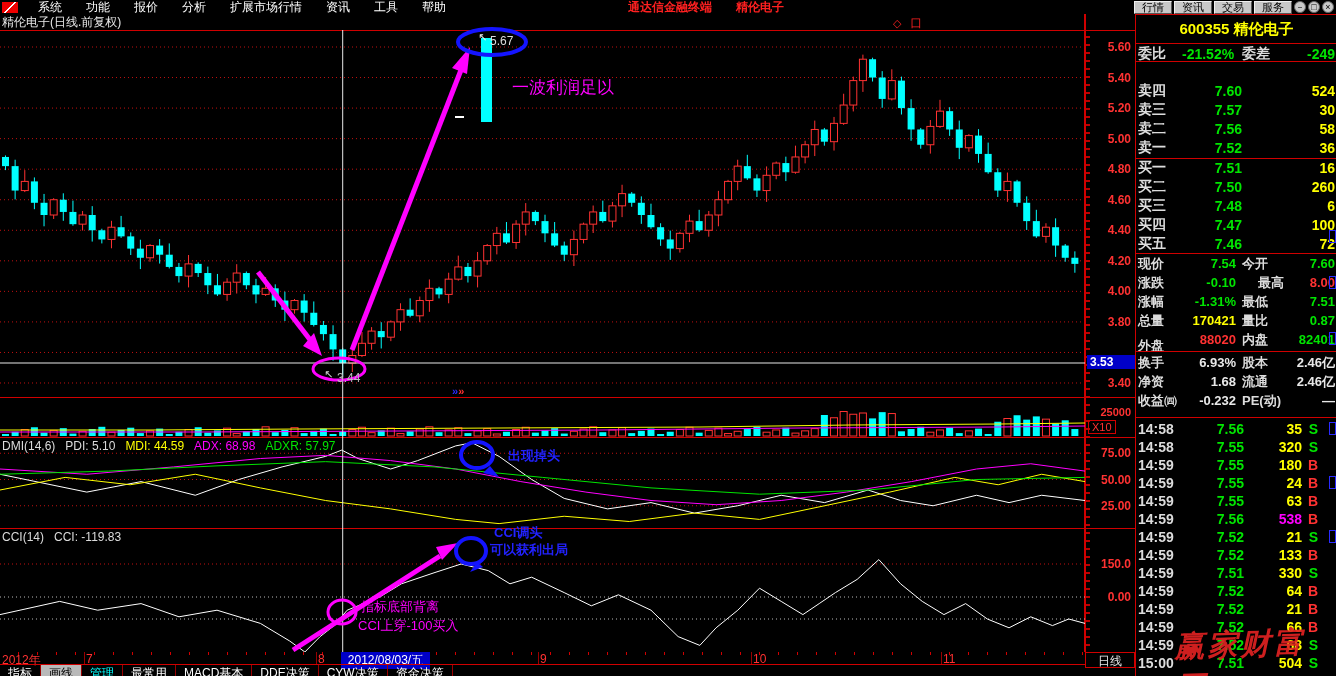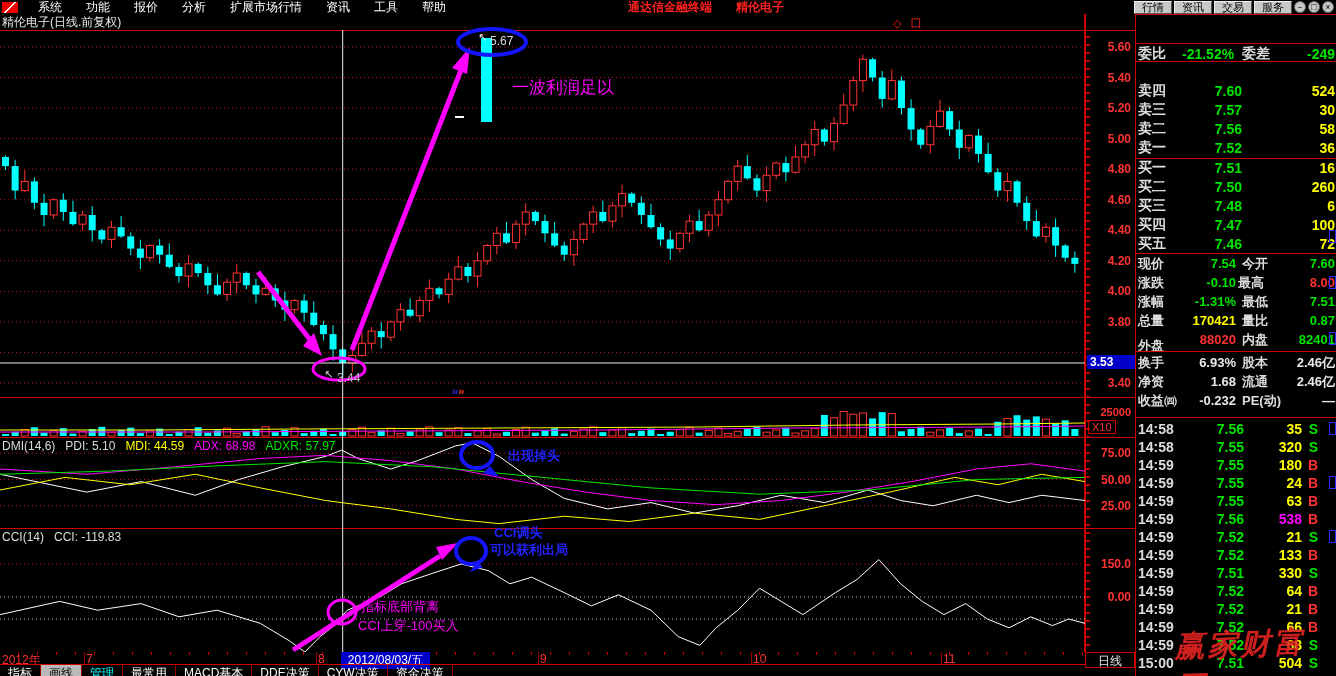--- a/index.html
+++ b/index.html
@@ -771,20 +771,21 @@
       <div style="position: absolute; left: 2px; top: 406px; color: rgb(255, 50, 50); font-size: 11px; border: 1px solid rgb(208, 0, 0); padding: 0px 3px;">X10</div>
       <div class="axis-label" style="top: 432.25px;">75.00</div>
       <div class="axis-label" style="top: 458.5px;">50.00</div>
       <div class="axis-label" style="top: 484.75px;">25.00</div>
       <div class="axis-label" style="top: 543px;">150.0</div>
       <div class="axis-label" style="top: 576px;">0.00</div>
       <div style="position: absolute; left: -1px; top: 638px; width: 50px; height: 16px; border: 1px solid rgb(208, 0, 0); color: rgb(232, 232, 232); font-size: 12px; text-align: center;">日线</div>
     </div>
 
   <div id="quote-panel">
+    <div id="qp-header">600355 精伦电子</div>
   <div class="qp-hline" style="top: 0px;"></div>
       <div class="qp-hline" style="top: 29px;"></div>
       <div class="qp-hline" style="top: 47px;"></div>
       <div class="qrow" style="top: 30px;">
         <div class="qlabel">委比</div>
         <div class="qv c-g" style="width: 52px;">-21.52%</div>
         <div class="qlabel" style="margin-left: 8px; width: 36px;">委差</div>
         <div class="qv c-g" style="flex: 1 1 0%;">-249</div>
       </div>
       <div class="qrow" style="top: 67px;">
@@ -836,21 +837,21 @@
       <div class="qp-hline" style="top: 239px;"></div>
       <div class="qrow" style="top: 240px; font-size: 13px;">
         <div class="qlabel" style="width: 46px;">现价</div>
         <div class="qv c-g" style="width: 52px;">7.54</div>
         <div class="qlabel" style="margin-left: 6px; width: 42px;">今开</div>
         <div class="qv c-g" style="flex: 1 1 0%;">7.60</div>
       </div>
       <div class="qrow" style="top: 259px; font-size: 13px;">
         <div class="qlabel" style="width: 46px;">涨跌</div>
         <div class="qv c-g" style="width: 52px;">-0.10</div>
-        <div class="qlabel" style="margin-left: 2px; width: 42px;">最高</div>
+        <div class="qlabel" style="margin-left: 22px; width: 42px;">最高</div>
         <div class="qv c-r" style="flex: 1 1 0%;">8.00</div>
       </div>
       <div class="qrow" style="top: 278px; font-size: 13px;">
         <div class="qlabel" style="width: 46px;">涨幅</div>
         <div class="qv c-g" style="width: 52px;">-1.31%</div>
         <div class="qlabel" style="margin-left: 6px; width: 42px;">最低</div>
         <div class="qv c-g" style="flex: 1 1 0%;">7.51</div>
       </div>
       <div class="qrow" style="top: 297px; font-size: 13px;">
         <div class="qlabel" style="width: 46px;">总量</div>

